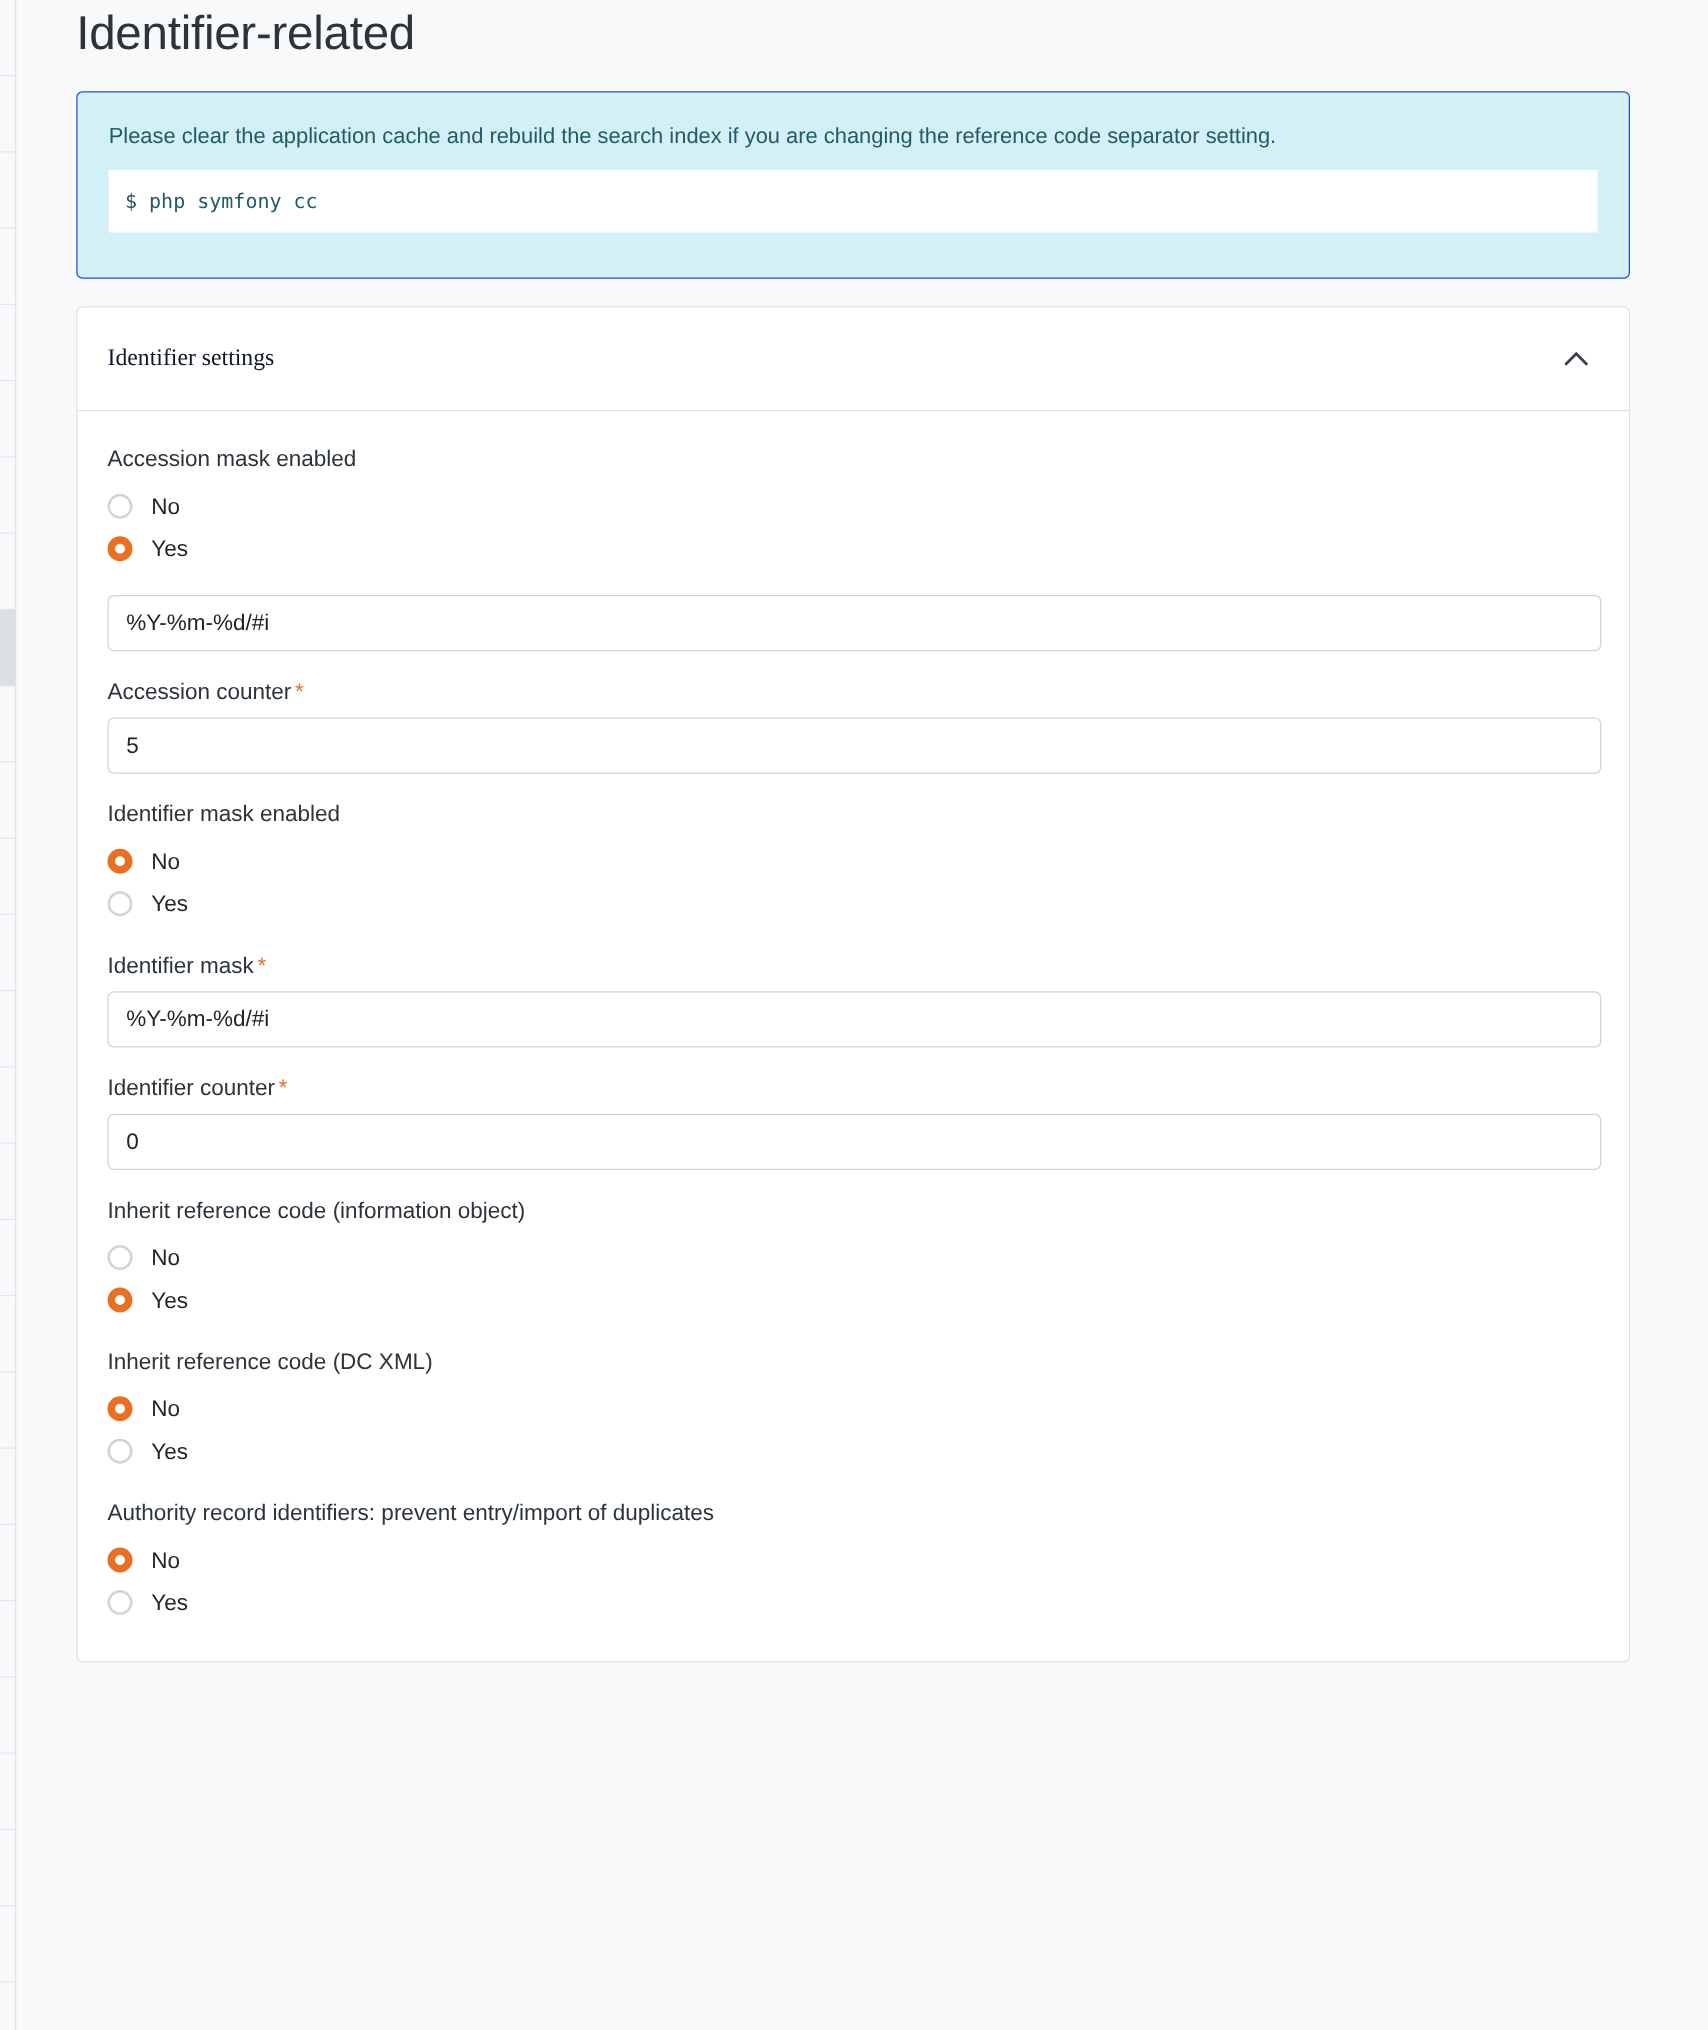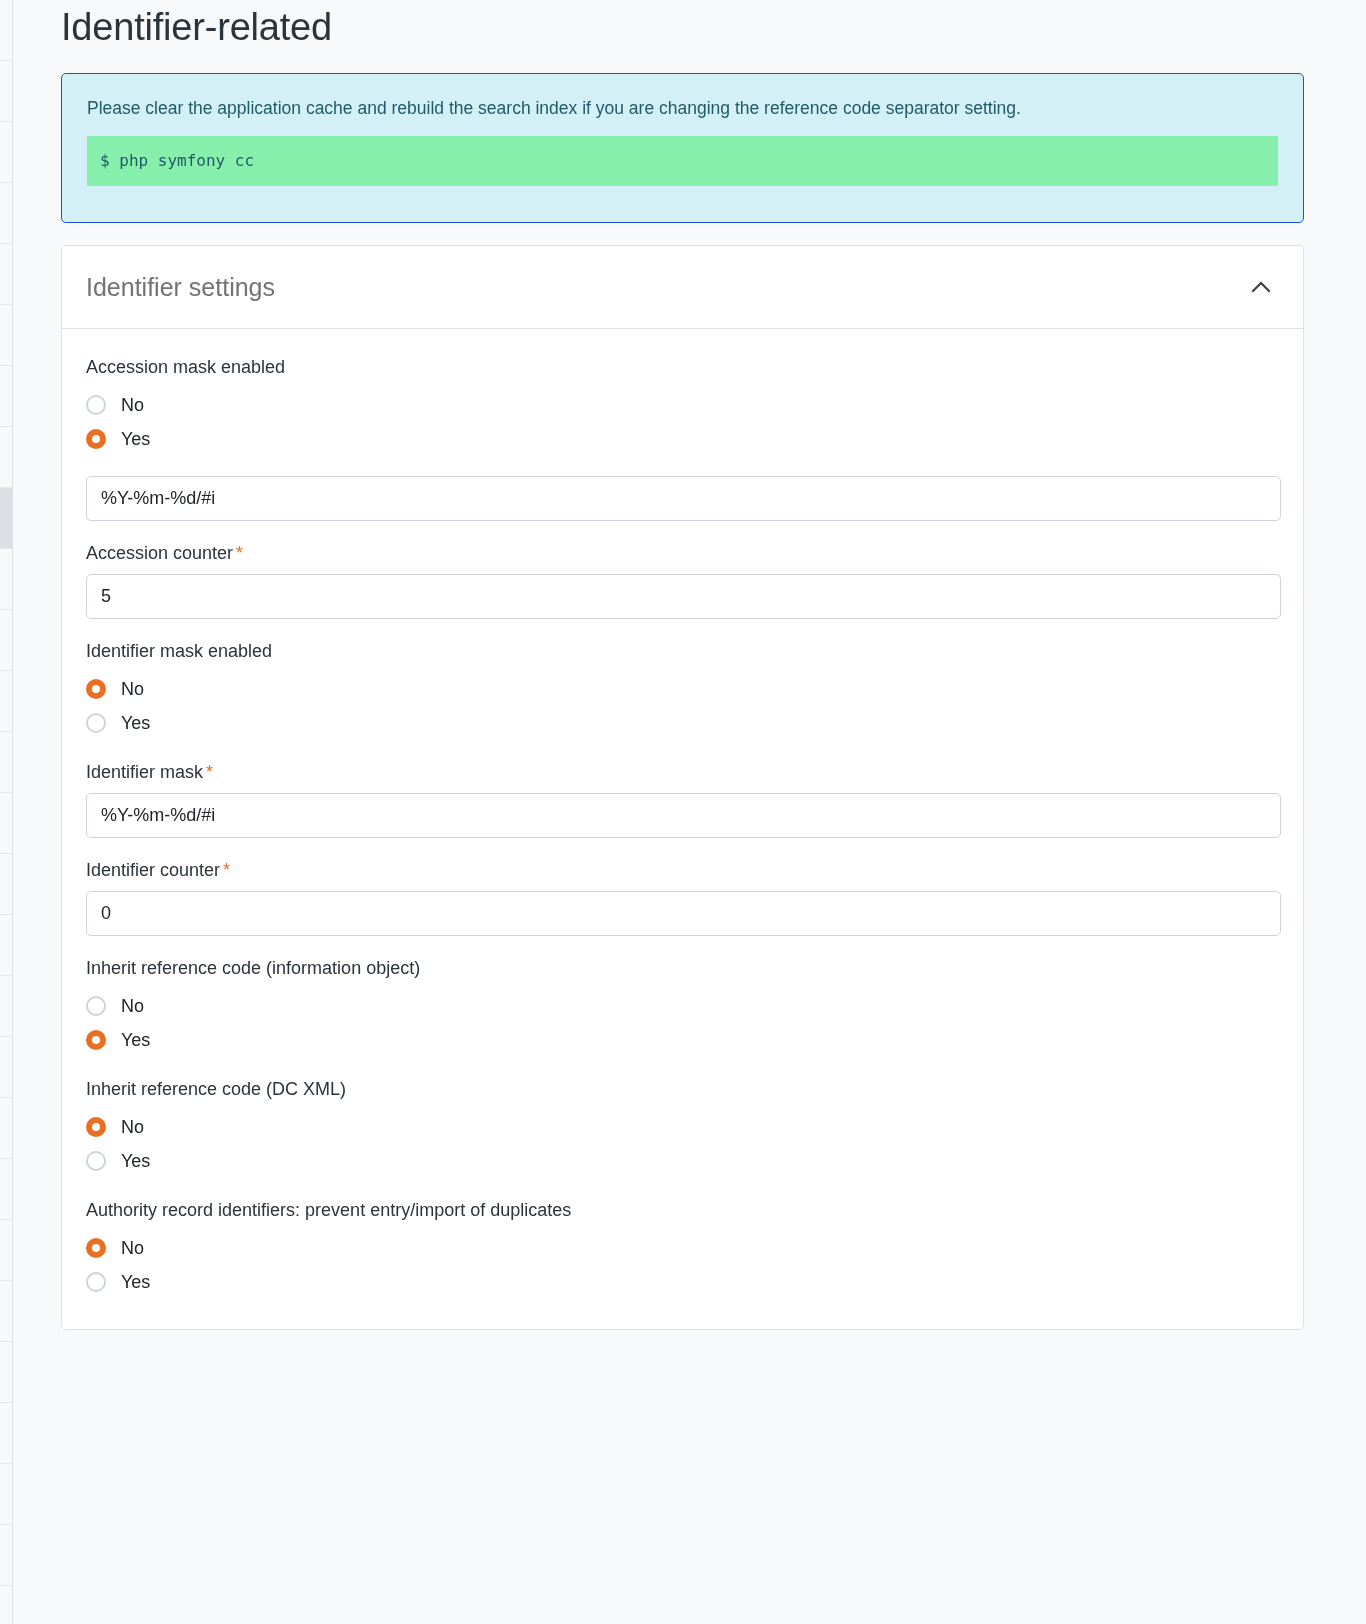--- a/index.html
+++ b/index.html
@@ -64,21 +64,21 @@
     padding: 22px 25px 36px 25px;
     color: #225b68;
   }
   .alert-text {
     font-size: 17.5px;
     line-height: 24px;
     color: #225b68;
     margin: 0 0 16px 0;
   }
   .code-block {
-    background: #86efac;
+    background: #ffffff;
     color: #225b68;
     font-family: "DejaVu Sans Mono", "Liberation Mono", monospace;
     font-size: 16px;
     line-height: 22px;
     padding: 14px 13px;
     margin-bottom: 14px;
   }
   .code-block:last-child { margin-bottom: 0; }
 
   
@@ -94,23 +94,24 @@
     height: 83px;
     display: flex;
     align-items: center;
     justify-content: space-between;
     padding: 0 25px 0 24px;
     border-bottom: 1px solid #dee2e6;
     background: #ffffff;
     cursor: pointer;
   }
   .card-header-title {
-    font-size: 25px;
+    font-size: 19px;
     font-weight: 400;
-    color: #737373;
+    color: #0f172a;
+    font-family: Liberation Serif, serif;
   }
   .chevron {
     width: 34px;
     height: 34px;
     display: flex;
     align-items: center;
     justify-content: center;
   }
   .chevron svg { display: block; }
 

